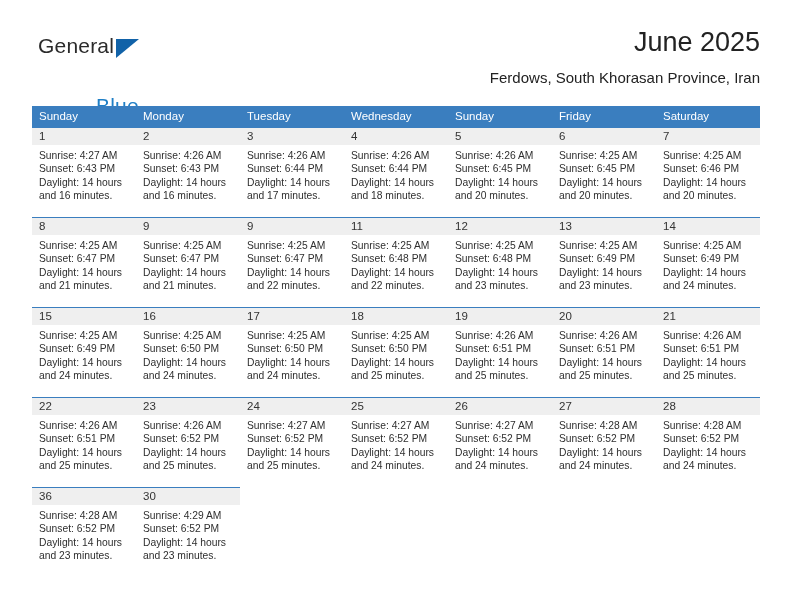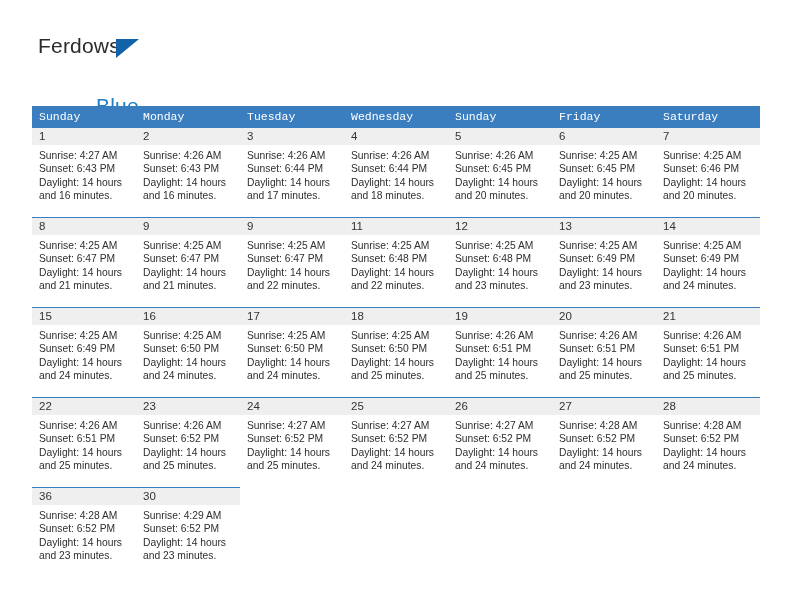--- a/index.html
+++ b/index.html
@@ -97,21 +97,20 @@
   .calendar th {
     background: #3a7ebf;
     color: #ffffff;
     font-size: 11.5px;
     font-weight: normal;
     text-align: left;
     padding: 4px 0 4px 7px;
     height: 13px;
     line-height: 13px;
     border: none;
-    font-family: Liberation Mono, monospace;
   }
   .calendar td {
     vertical-align: top;
     padding: 0;
     border: none;
     width: 104px;
     height: 90px;
     box-sizing: border-box;
   }
   .cell {
@@ -140,26 +139,28 @@
   .info div { white-space: nowrap; }
 </style>
 </head>
 <body>
 
 <div class="page">
 
   <div class="header">
 
     <div class="logo">
-      <span class="logo-general">Ferdows</span>
+      <span class="logo-general">General</span>
       <span class="logo-tri"></span>
       <span class="logo-blue">Blue</span>
     </div>
 
     <div class="title-block">
+      <div class="cal-title">June 2025</div>
+      <div class="cal-subtitle">Ferdows, South Khorasan Province, Iran</div>
     </div>
 
   </div>
 
   <table class="calendar">
     <thead>
       <tr>
         <th>Sunday</th>
         <th>Monday</th>
         <th>Tuesday</th>

